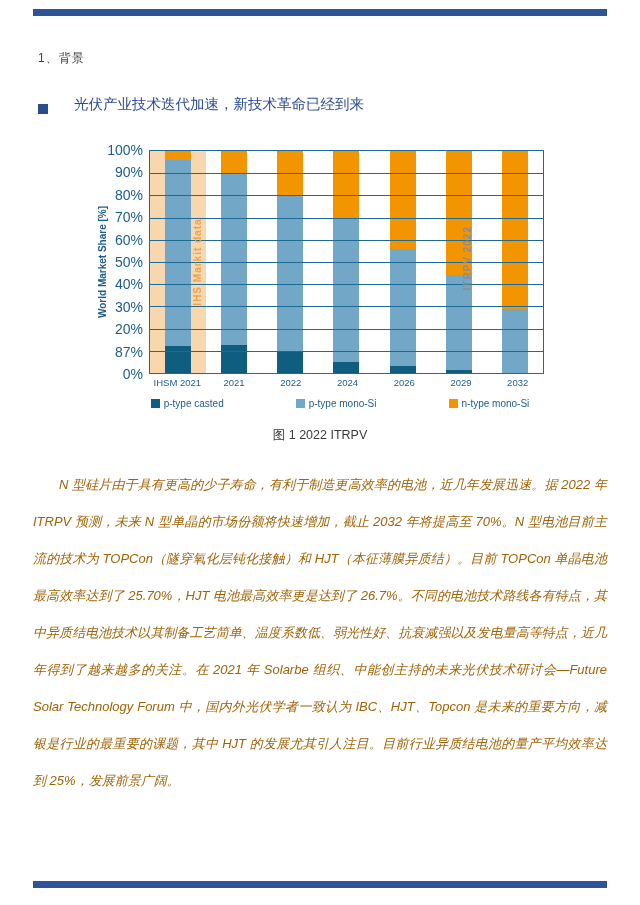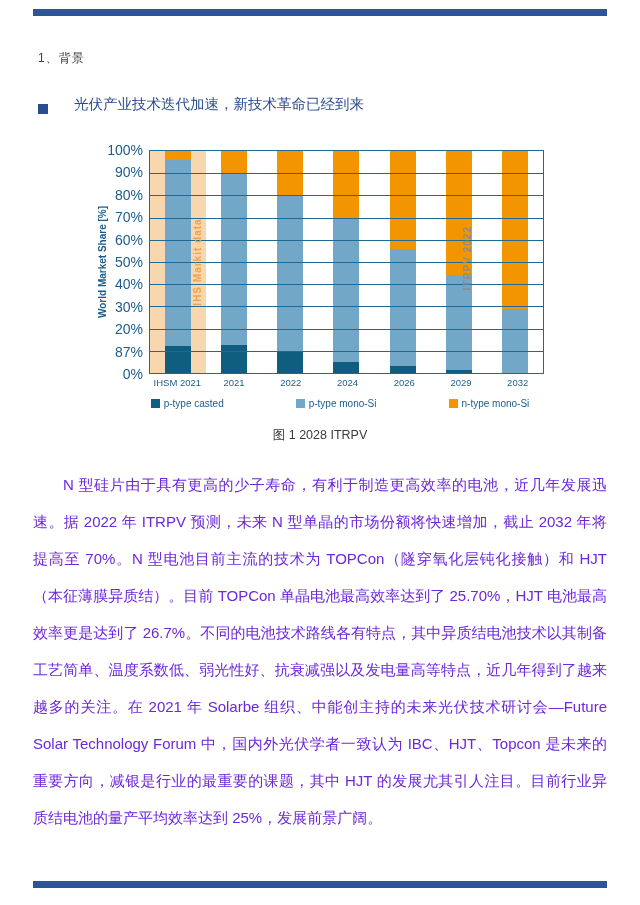--- a/index.html
+++ b/index.html
@@ -183,25 +183,26 @@
     font-size: 12.5px;
     color: #3a3a3a;
   }
 
   
   .body-paragraph {
     position: absolute;
     left: 33px;
     top: 466px;
     width: 574px;
-    font-size: 15px;
+    font-size: 13px;
     line-height: 37px;
-    color: #6d28d9;
+    color: #a16207;
     text-align: justify;
     text-indent: 2em;
+    font-style: italic;
   }
 </style>
 </head>
 <body>
 
 <div class="page">
 
   <div class="rule top"></div>
 
   <div class="heading">1、背景</div>
@@ -308,20 +309,20 @@
           <div class="legend-item">
             <div class="legend-swatch" style="background: rgb(114, 167, 199);"></div>
             <div class="legend-label">p-type mono-Si</div>
           </div>
           <div class="legend-item">
             <div class="legend-swatch" style="background: rgb(243, 149, 1);"></div>
             <div class="legend-label">n-type mono-Si</div>
           </div>
         </div>
     </div>
-    <div class="figure-caption">图 1 2028 ITRPV</div>
+    <div class="figure-caption">图 1 2022 ITRPV</div>
   </div>
 
   <p class="body-paragraph">N 型硅片由于具有更高的少子寿命，有利于制造更高效率的电池，近几年发展迅速。据 2022 年 ITRPV 预测，未来 N 型单晶的市场份额将快速增加，截止 2032 年将提高至 70%。N 型电池目前主流的技术为 TOPCon（隧穿氧化层钝化接触）和 HJT（本征薄膜异质结）。目前 TOPCon 单晶电池最高效率达到了 25.70%，HJT 电池最高效率更是达到了 26.7%。不同的电池技术路线各有特点，其中异质结电池技术以其制备工艺简单、温度系数低、弱光性好、抗衰减强以及发电量高等特点，近几年得到了越来越多的关注。在 2021 年 Solarbe 组织、中能创主持的未来光伏技术研讨会—Future Solar Technology Forum 中，国内外光伏学者一致认为 IBC、HJT、Topcon 是未来的重要方向，减银是行业的最重要的课题，其中 HJT 的发展尤其引人注目。目前行业异质结电池的量产平均效率达到 25%，发展前景广阔。</p>
 
   <div class="rule bottom"></div>
 
 </div>
 
 </body></html>

